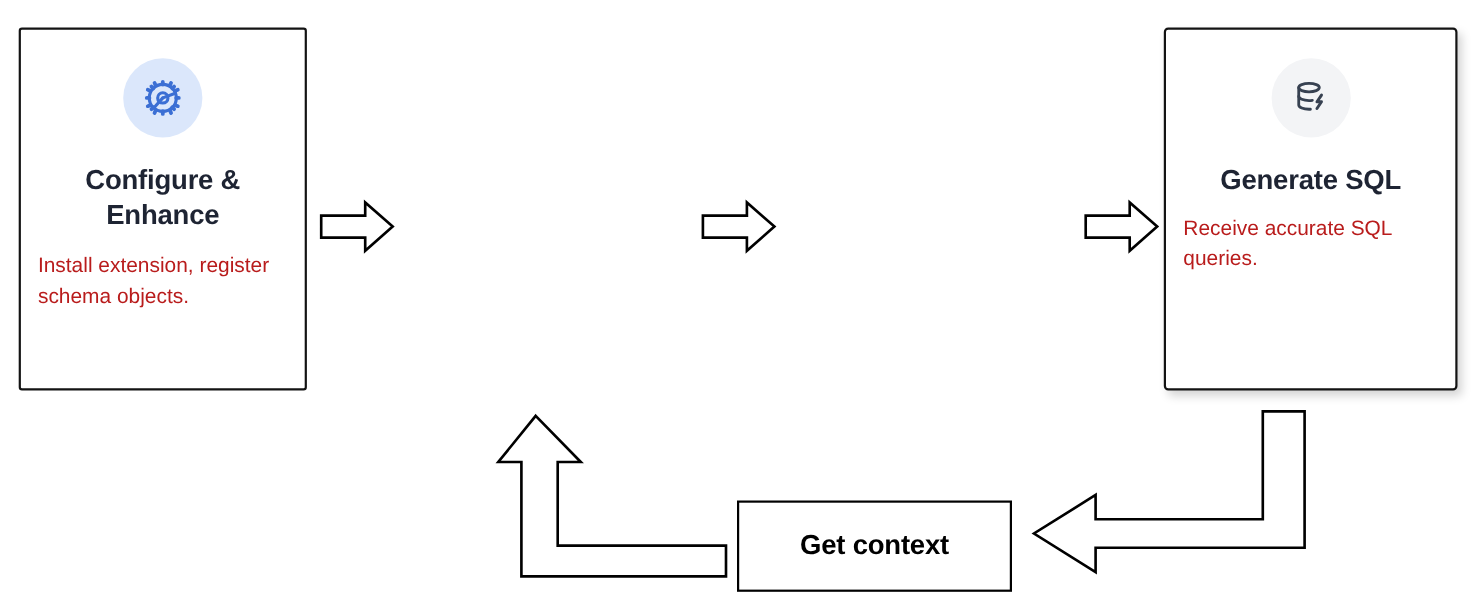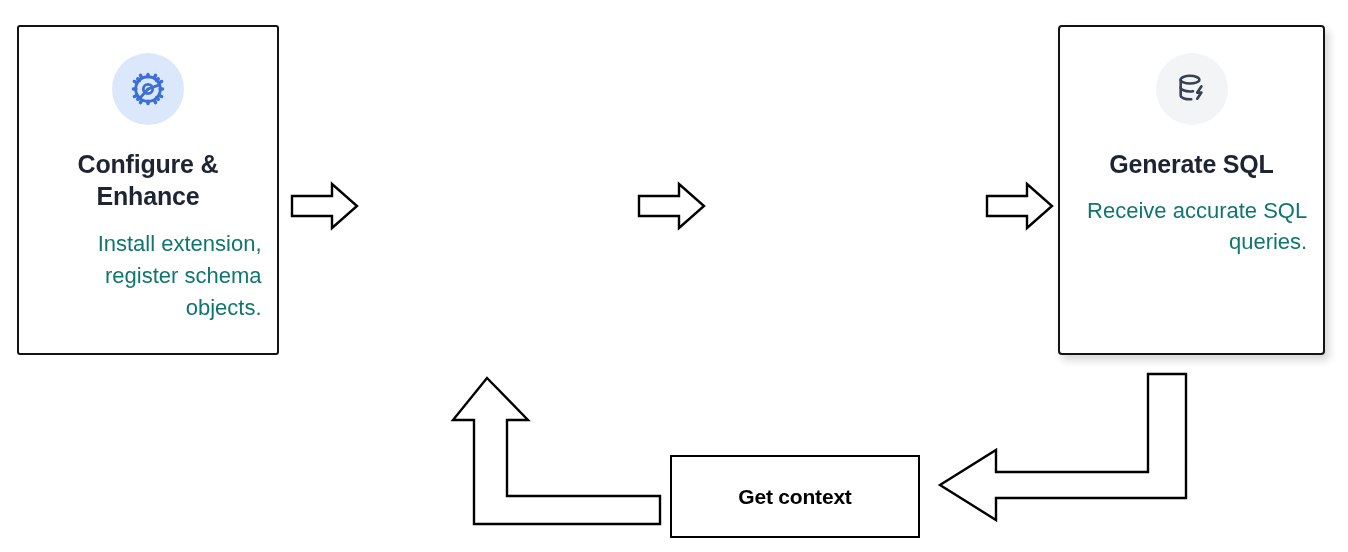--- a/index.html
+++ b/index.html
@@ -56,24 +56,24 @@
     font-size: 25px;
     font-weight: bold;
     line-height: 1.26;
     color: #1e2433;
     text-align: center;
     letter-spacing: -0.2px;
     width: 92%;
   }
   .card-desc {
     margin-top: 16px;
-    font-size: 22px;
+    font-size: 19px;
     line-height: 1.45;
-    color: #0f766e;
-    text-align: right;
+    color: #b91c1c;
+    text-align: left;
     width: 88%;
   }
 
   
   .conn {
     position: absolute;
     overflow: visible;
   }
   .conn polygon,
   .conn path {
@@ -87,21 +87,21 @@
   .loop-box {
     position: absolute;
     box-sizing: border-box;
     background: #ffffff;
     border: 2.4px solid #000000;
     display: flex;
     align-items: center;
     justify-content: center;
   }
   .loop-box-label {
-    font-size: 21px;
+    font-size: 25px;
     font-weight: bold;
     color: #000000;
     letter-spacing: -0.2px;
   }
 </style>
 </head>
 <body>
 
 <div id="stage">
 

